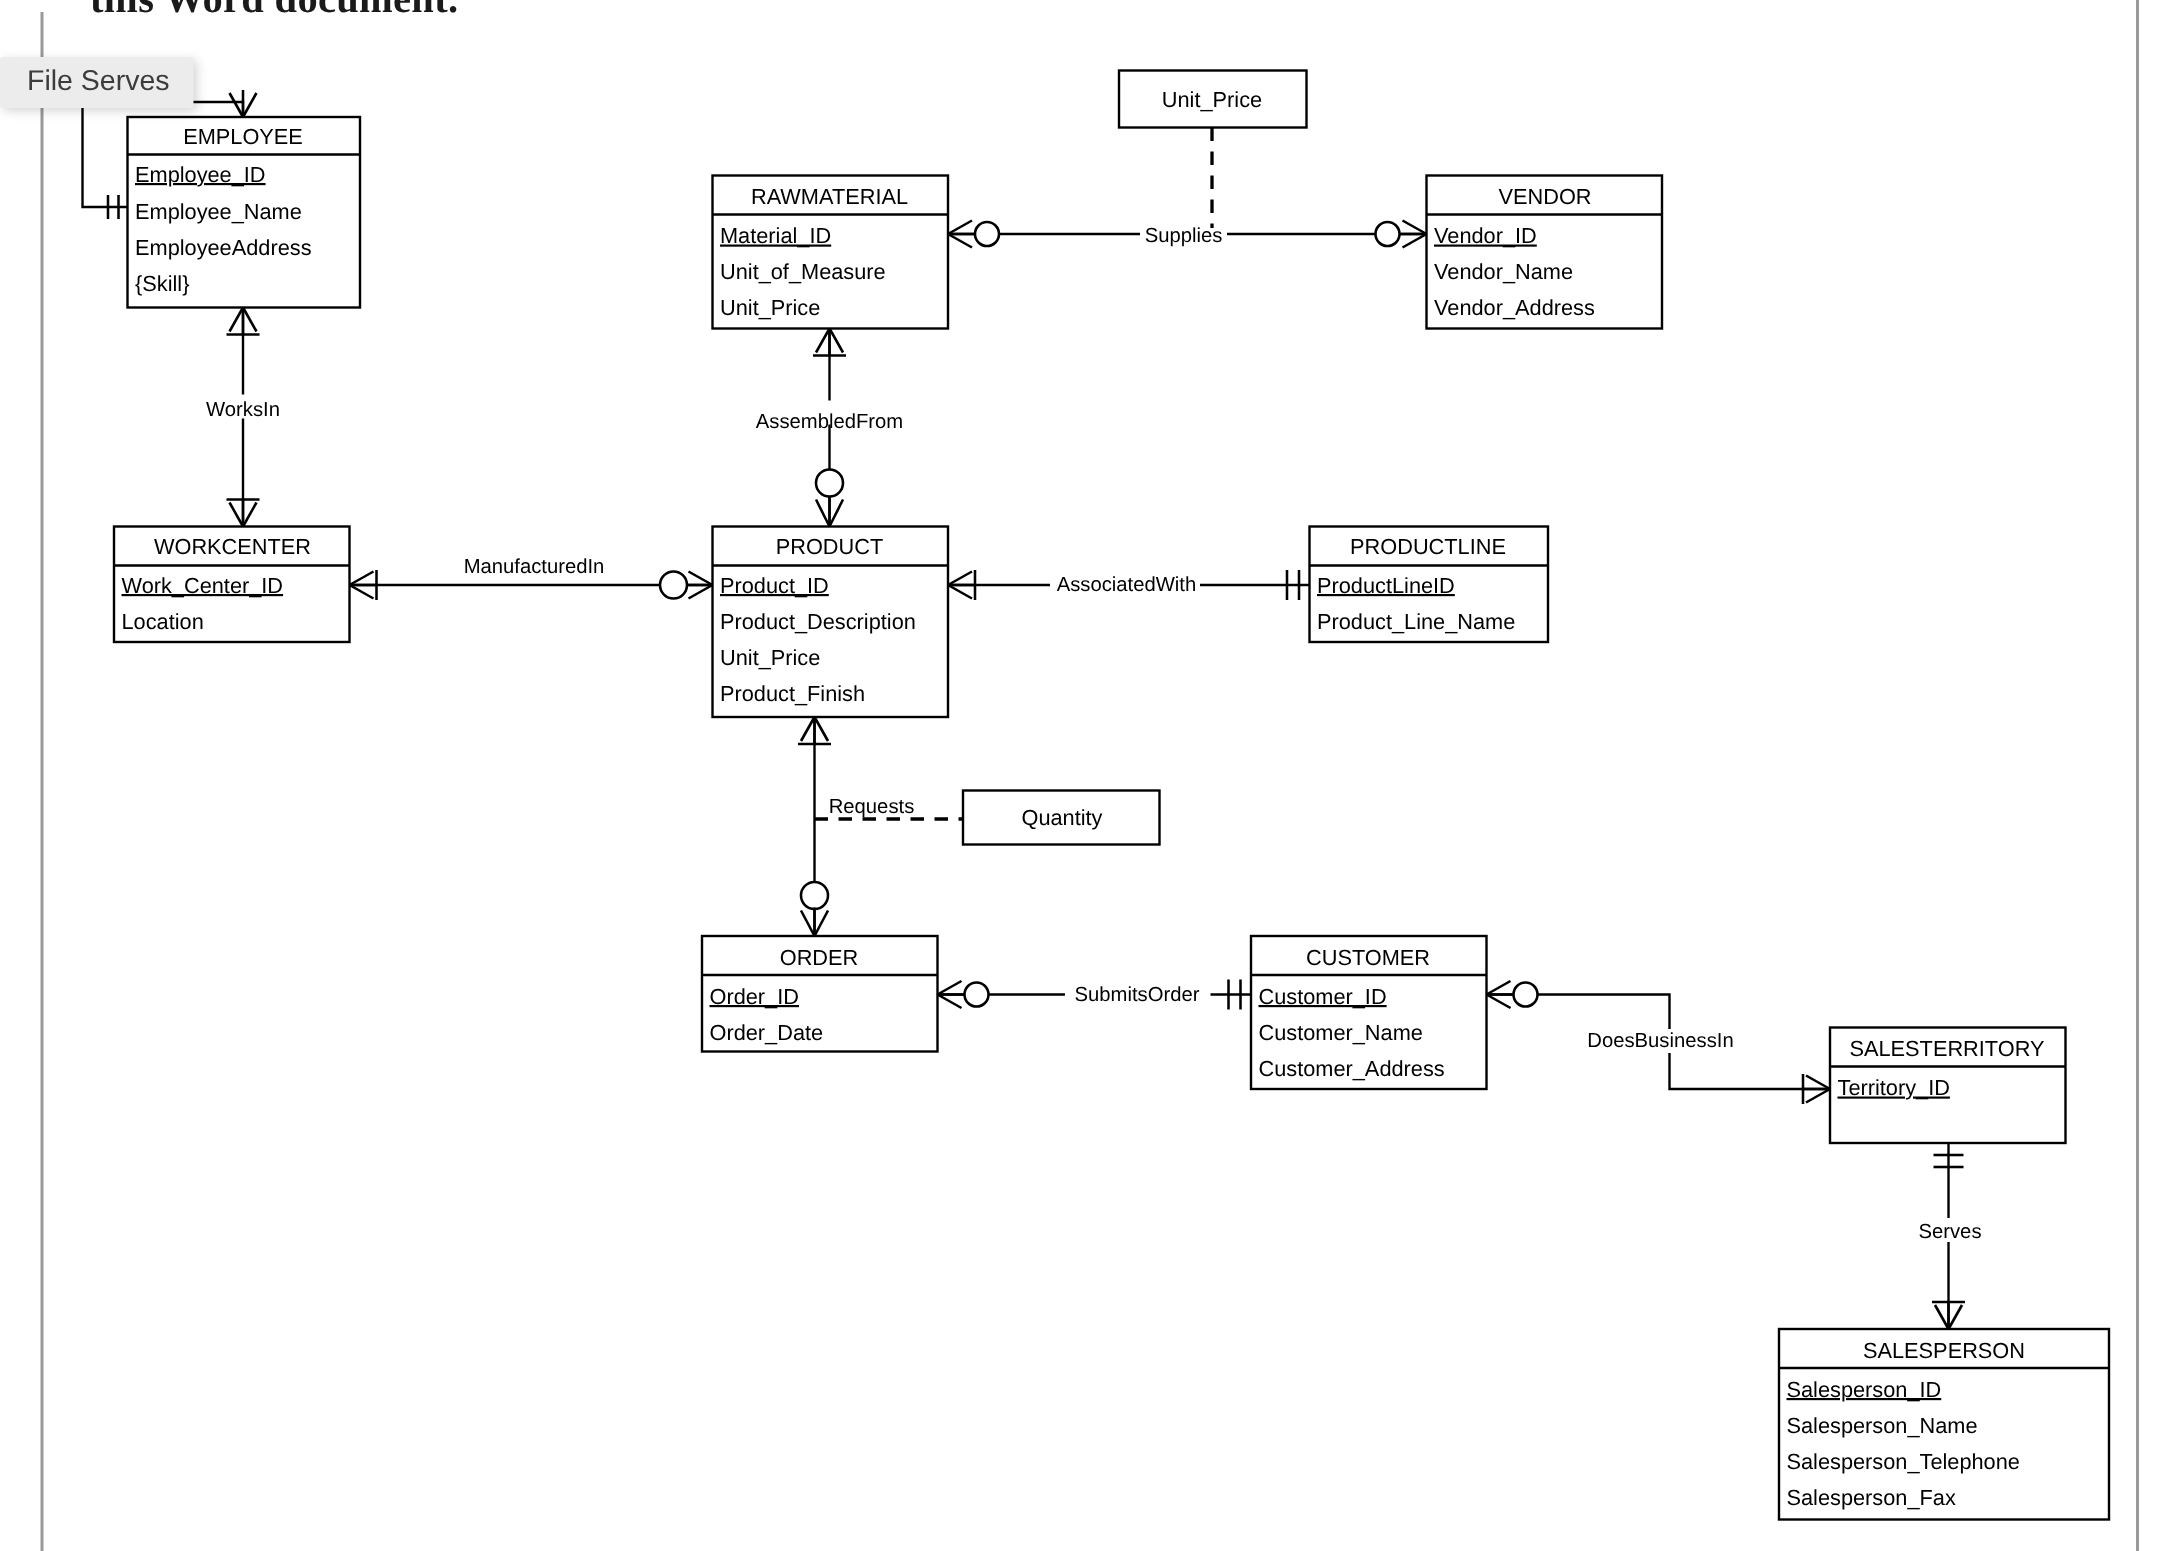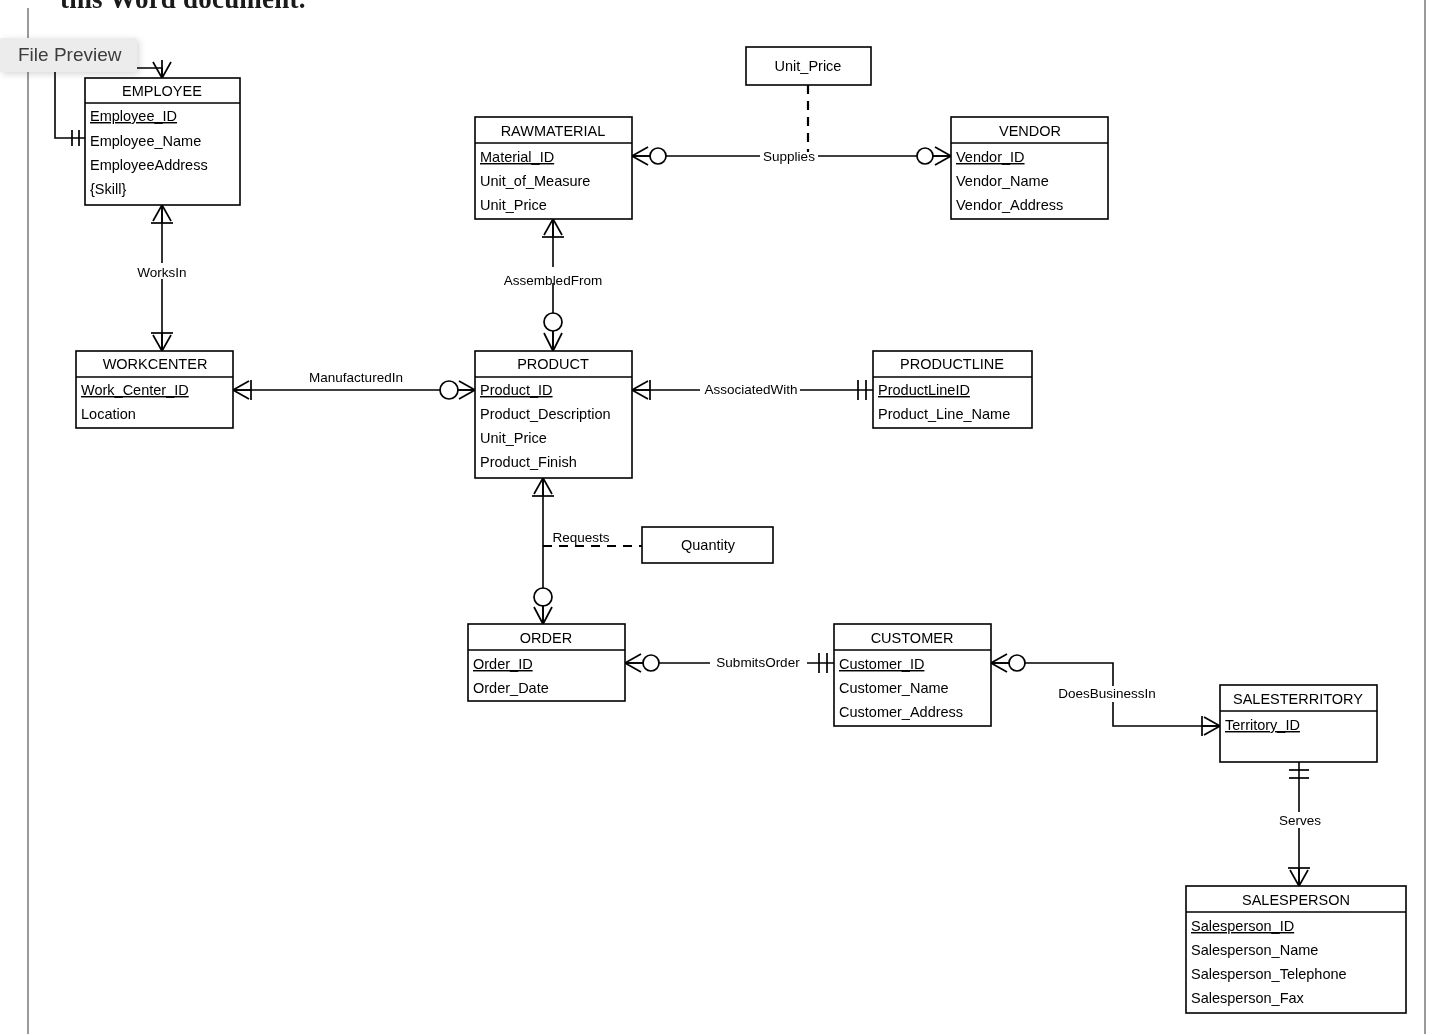--- a/index.html
+++ b/index.html
@@ -345,15 +345,15 @@
       <text class="attr-label" x="808" y="71">Unit_Price</text>
     </g>
 
     <g>
       <rect class="box" x="642" y="527" width="131" height="36"></rect>
       <text class="attr-label" x="708" y="550">Quantity</text>
     </g>
 
   </svg>
 
-  <div id="file-preview-badge">File Preview</div>
+  <div id="file-preview-badge">File Serves</div>
 
 </div>
 
 </body></html>

